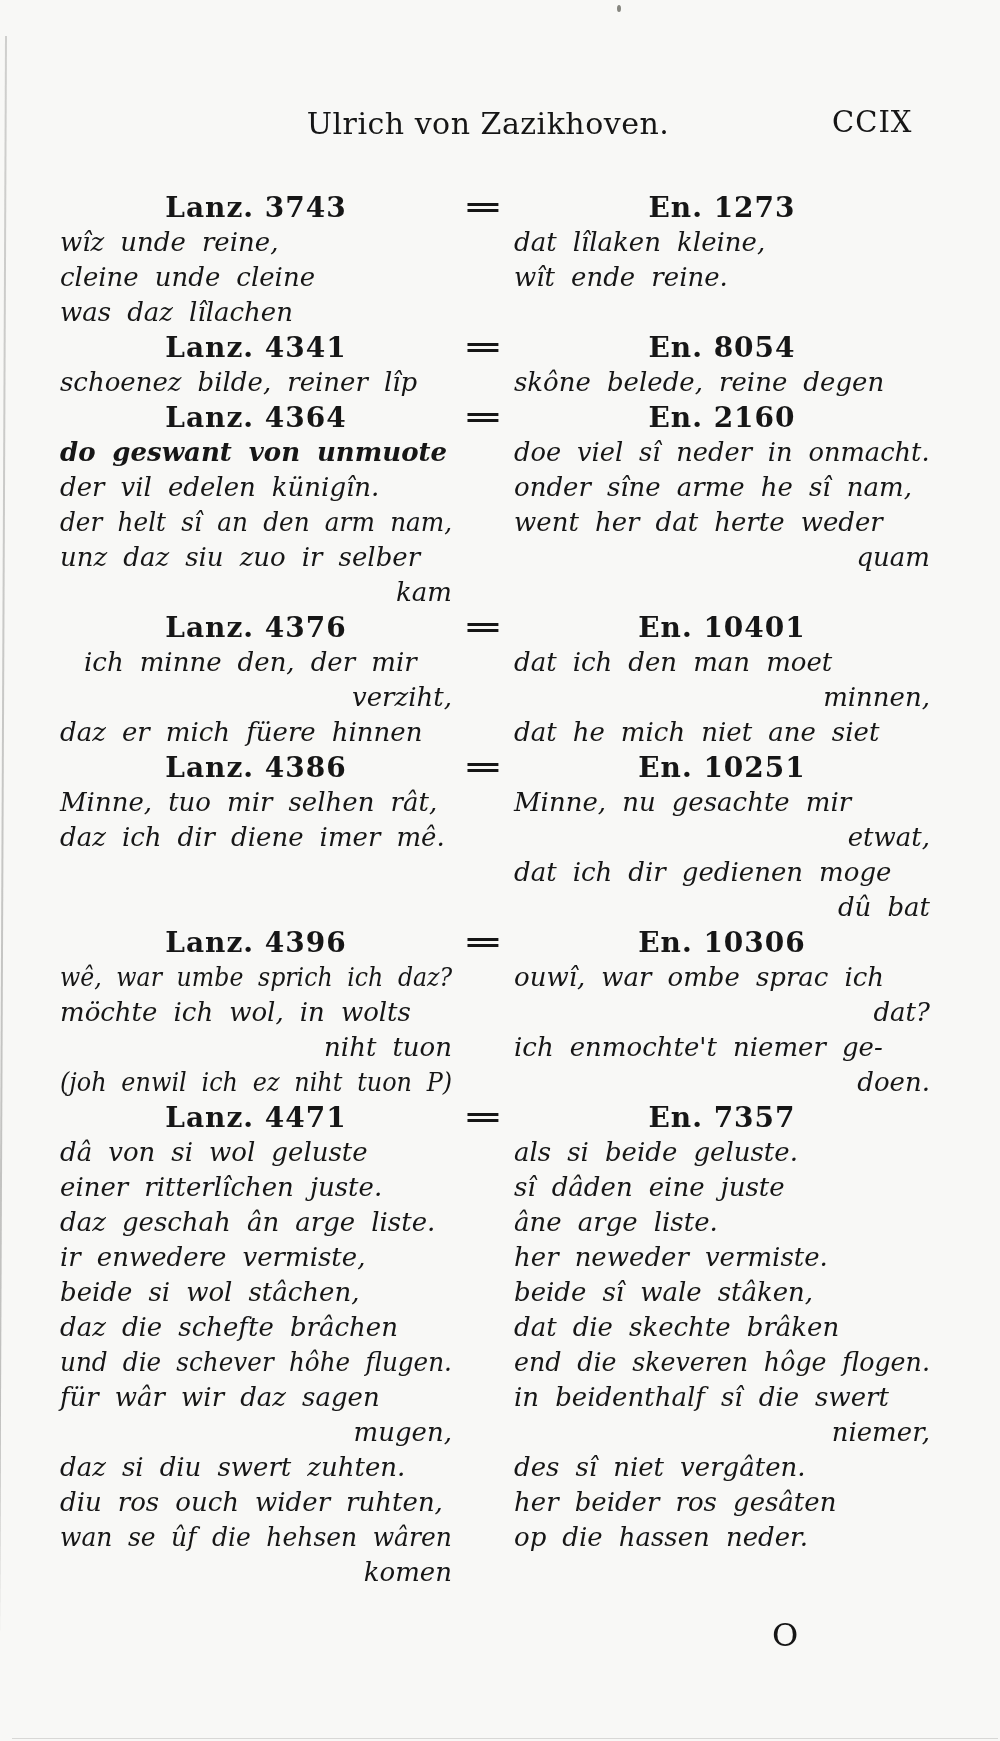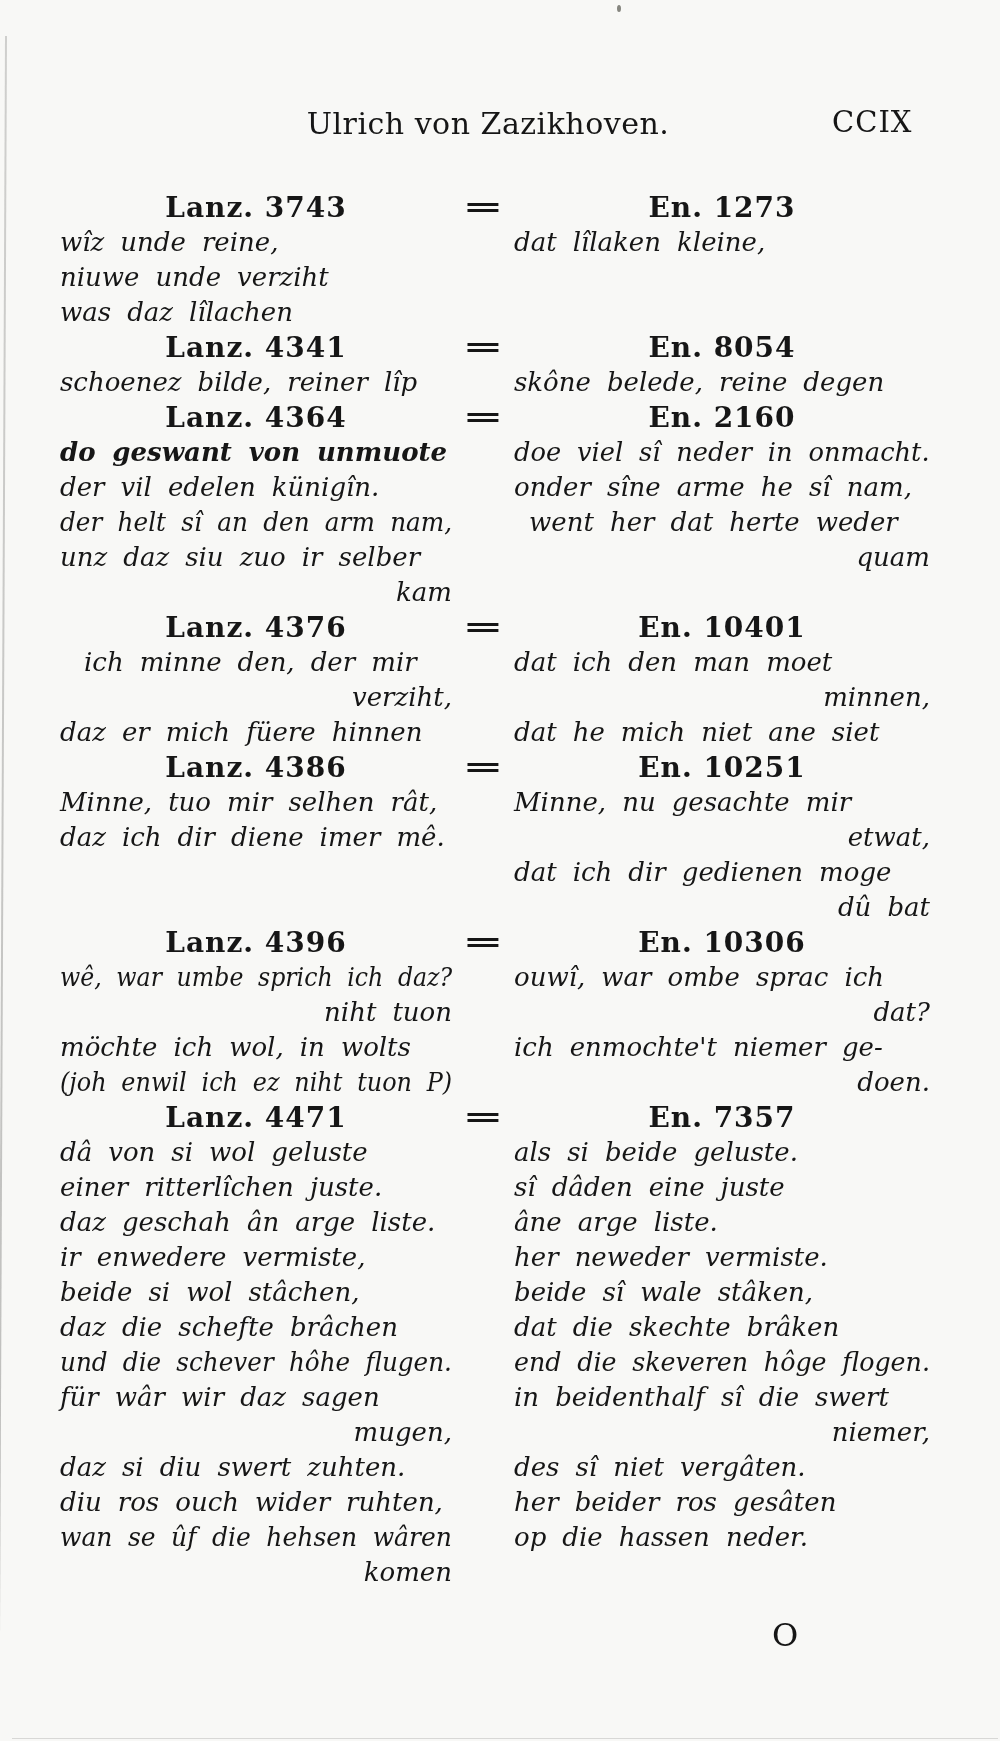--- a/index.html
+++ b/index.html
@@ -41,26 +41,27 @@
   <div class="header-title">Ulrich von Zazikhoven.</div>
   <div class="page-number">CCIX</div>
 
   <div id="sections">
       <div class="sec">
         <div class="refcell l"><span class="ref">Lanz. 3743</span></div>
         <div class="refcell m"><span class="eq">=</span></div>
         <div class="refcell r"><span class="ref">En. 1273</span></div>
         <div class="colcell l">
           <div class="vline">wîz unde reine,</div>
-          <div class="vline">niuwe unde verziht</div>
+          <div class="vline">cleine unde cleine</div>
           <div class="vline">was daz lîlachen</div>
         </div>
         <div class="colcell m"></div>
         <div class="colcell r">
           <div class="vline">dat lîlaken kleine,</div>
+          <div class="vline">wît ende reine.</div>
         </div>
       </div>
       <div class="sec">
         <div class="refcell l"><span class="ref">Lanz. 4341</span></div>
         <div class="refcell m"><span class="eq">=</span></div>
         <div class="refcell r"><span class="ref">En. 8054</span></div>
         <div class="colcell l">
           <div class="vline">schoenez bilde, reiner lîp</div>
         </div>
         <div class="colcell m"></div>
@@ -76,21 +77,21 @@
           <div class="vline j" style="word-spacing: 7.8px; font-weight: bold;">do geswant von unmuote</div>
           <div class="vline">der vil edelen künigîn.</div>
           <div class="vline" style="transform-origin: left center; transform: scaleX(0.951456);">der helt sî an den arm nam,</div>
           <div class="vline j" style="word-spacing: 7.8px;">unz daz siu zuo ir selber</div>
           <div class="vline c">kam</div>
         </div>
         <div class="colcell m"></div>
         <div class="colcell r">
           <div class="vline" style="transform-origin: left center; transform: scaleX(0.988124);">doe viel sî neder in onmacht.</div>
           <div class="vline">onder sîne arme he sî nam,</div>
-          <div class="vline j" style="word-spacing: 7.8px; margin-left: 15px;">went her dat herte weder</div>
+          <div class="vline j" style="word-spacing: 7.8px;">went her dat herte weder</div>
           <div class="vline c">quam</div>
         </div>
       </div>
       <div class="sec">
         <div class="refcell l"><span class="ref">Lanz. 4376</span></div>
         <div class="refcell m"><span class="eq">=</span></div>
         <div class="refcell r"><span class="ref">En. 10401</span></div>
         <div class="colcell l">
           <div class="vline j" style="word-spacing: 7.8px; margin-left: 24px;">ich minne den, der mir</div>
           <div class="vline c">verziht,</div>
@@ -118,22 +119,22 @@
           <div class="vline">dat ich dir gedienen moge</div>
           <div class="vline c">dû bat</div>
         </div>
       </div>
       <div class="sec">
         <div class="refcell l"><span class="ref">Lanz. 4396</span></div>
         <div class="refcell m"><span class="eq">=</span></div>
         <div class="refcell r"><span class="ref">En. 10306</span></div>
         <div class="colcell l">
           <div class="vline" style="transform-origin: left center; transform: scaleX(0.909513);">wê, war umbe sprich ich daz?</div>
+          <div class="vline j" style="word-spacing: 7.8px;">möchte ich wol, in wolts</div>
           <div class="vline c">niht tuon</div>
-          <div class="vline j" style="word-spacing: 7.8px;">möchte ich wol, in wolts</div>
           <div class="vline" style="transform-origin: left center; transform: scaleX(0.920188);">(joh enwil ich ez niht tuon P)</div>
         </div>
         <div class="colcell m"></div>
         <div class="colcell r">
           <div class="vline j" style="word-spacing: 7.8px;">ouwî, war ombe sprac ich</div>
           <div class="vline c">dat?</div>
           <div class="vline">ich enmochte't niemer ge-</div>
           <div class="vline c">doen.</div>
         </div>
       </div>

